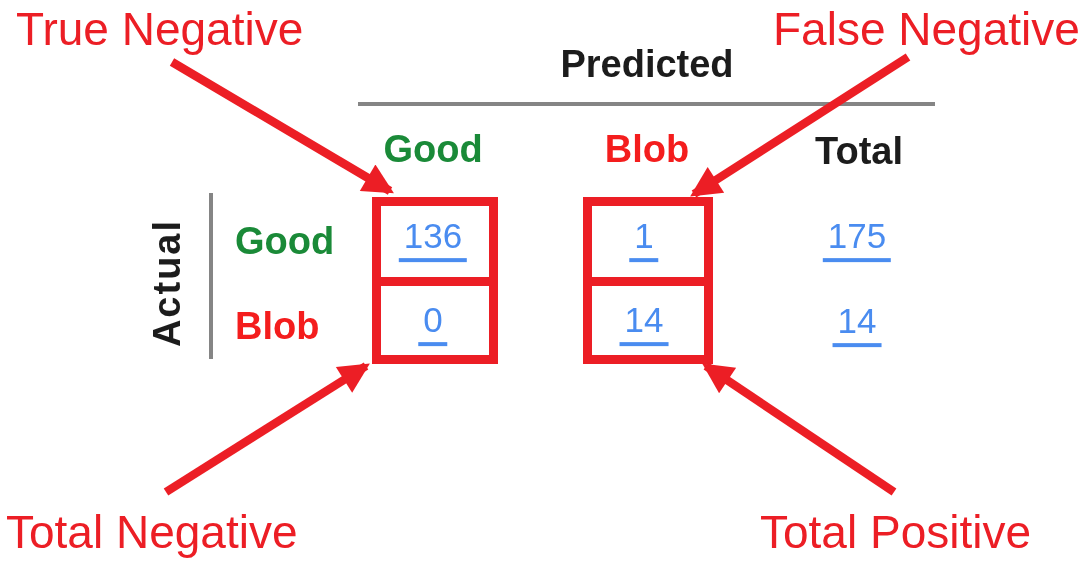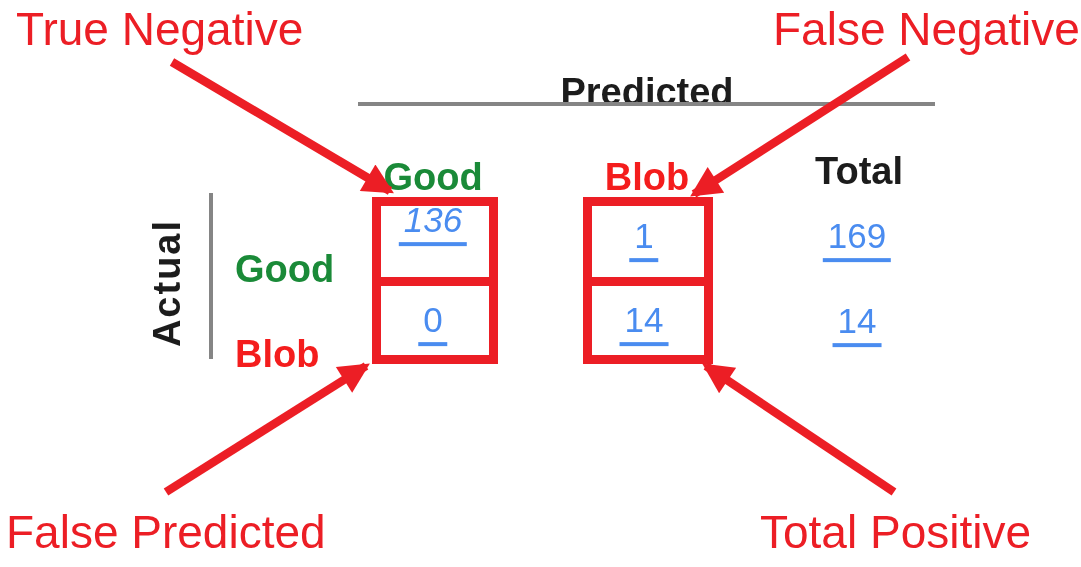--- a/index.html
+++ b/index.html
@@ -31,21 +31,20 @@
   }
 
   
   .hdr {
     position: absolute;
     font-size: 38px;
     font-weight: bold;
     line-height: 1;
     color: var(--text-black);
     white-space: nowrap;
-    margin-top: 28px;
   }
   .center-x { transform: translateX(-50%); }
   .col-good, .row-good { color: var(--good-green); }
   .col-blob, .row-blob { color: var(--blob-red); }
 
   .actual-wrap {
     position: absolute;
     left: 167px;
     top: 283px;
     transform: translate(-50%, -50%) rotate(-90deg);
@@ -107,39 +106,39 @@
   }
   .ah-fill { fill: var(--annotation-red); }
 </style>
 </head>
 <body>
 
 <div class="canvas">
 
   <div class="ann" style="left:16px; top:4px;">True Negative</div>
   <div class="ann" style="left:773px; top:4px;">False Negative</div>
-  <div class="ann" style="left:6px; top:507px;">False Predicted</div>
+  <div class="ann" style="left:6px; top:507px;">Total Negative</div>
   <div class="ann" style="left:760px; top:507px;">Total Positive</div>
 
   <div class="hdr center-x" style="left:647px; top:45px;">Predicted</div>
   <div class="actual-wrap">Actual</div>
 
   <div class="hline"></div>
   <div class="vline"></div>
 
   <div class="hdr center-x col-good" style="left:433px; top:130px;">Good</div>
   <div class="hdr center-x col-blob" style="left:647px; top:130px;">Blob</div>
-  <div class="hdr center-x" style="left:859px; top:124px;">Total</div>
+  <div class="hdr center-x" style="left:859px; top:132px;">Total</div>
 
   <div class="hdr row-good" style="left:235px; top:222px;">Good</div>
   <div class="hdr row-blob" style="left:235px; top:307px;">Blob</div>
 
-  <div class="cell" style="left:433px; top:224px;font-style:italic;">136</div>
+  <div class="cell" style="left:433px; top:240px;">136</div>
   <div class="cell" style="left:644px; top:240px;">1</div>
-  <div class="cell" style="left:857px; top:240px;">169</div>
+  <div class="cell" style="left:857px; top:240px;">175</div>
   <div class="cell" style="left:433px; top:324px;">0</div>
   <div class="cell" style="left:644px; top:324px;">14</div>
   <div class="cell" style="left:857px; top:325px;">14</div>
 
   <div class="hbox" style="left:372px; top:197px; width:126px; height:167px;"></div>
   <div class="hbox-divider" style="left:372px; top:277px; width:126px;"></div>
   <div class="hbox" style="left:583px; top:197px; width:130px; height:167px;"></div>
   <div class="hbox-divider" style="left:583px; top:277px; width:130px;"></div>
 
   <svg class="arrows" width="1081" height="567" viewBox="0 0 1081 567">

